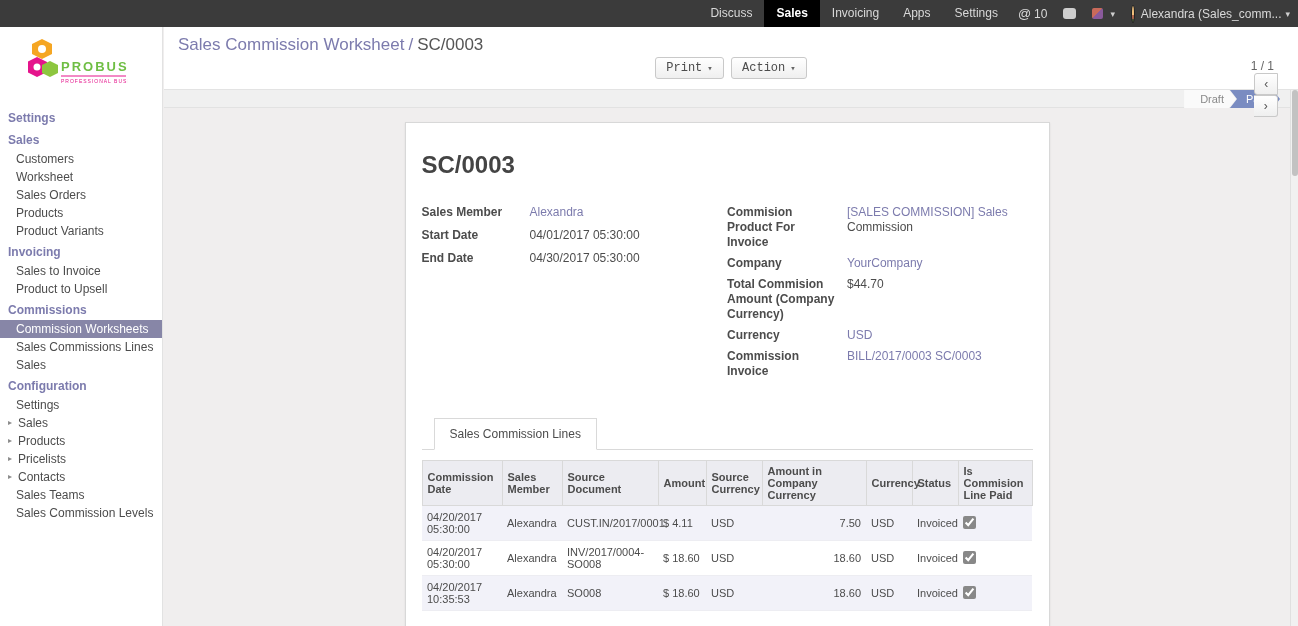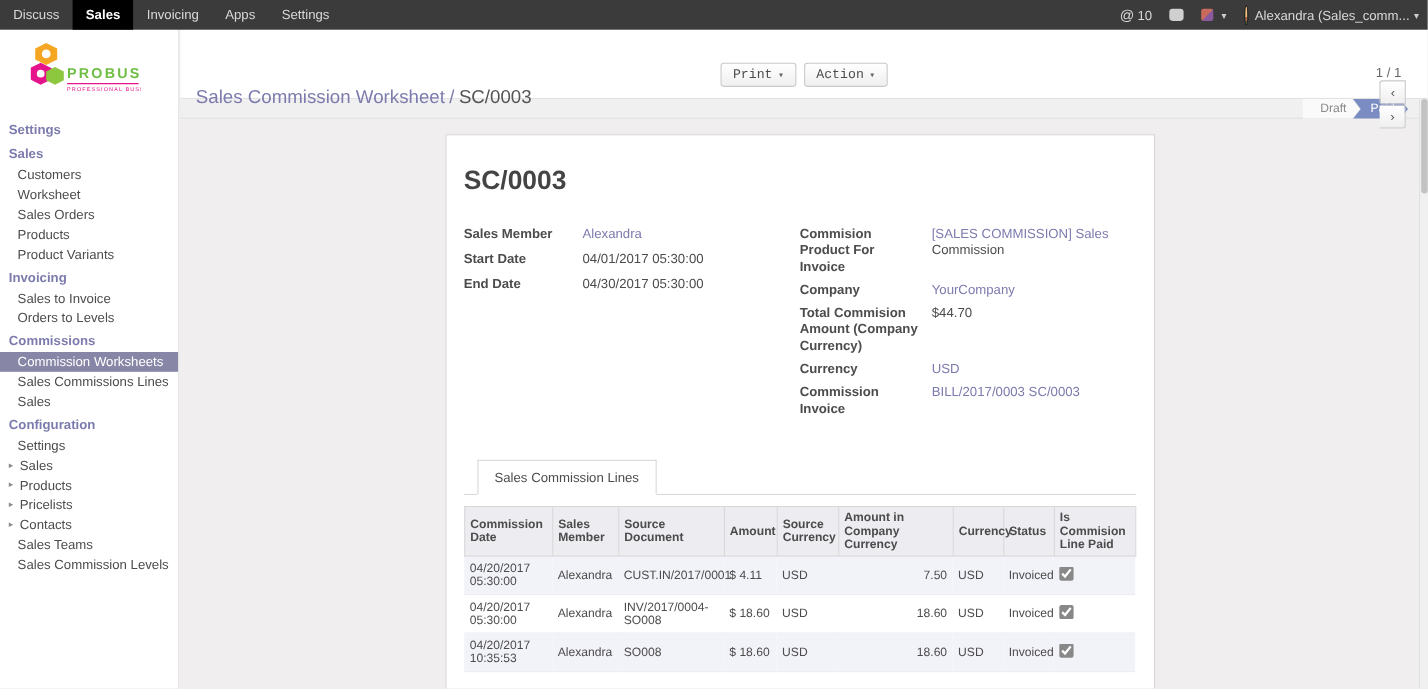--- a/index.html
+++ b/index.html
@@ -6,21 +6,21 @@
     --accent:#7c7bad; --paid:#7a8cc1; --topbar:#3b3b3b; --sidebar-active:#8786a7;
   }
   *{box-sizing:border-box; margin:0; padding:0;}
   body{
     width:1298px; height:626px; overflow:hidden; position:relative;
     font-family:"Liberation Sans", sans-serif; font-size:12px; color:#4c4c4c; background:#f0eeee;
   }
   a{text-decoration:none; cursor:pointer;}
   
   .topbar{position:absolute; top:0; left:0; right:0; height:27px; background:var(--topbar,#3b3b3b);
-    display:flex; align-items:center; justify-content:space-between; z-index:30;}
+    display:flex; align-items:center; justify-content:flex-end; z-index:30;}
   .topbar .menus{display:flex; height:100%;}
   .topbar .menu{color:#d9d9d9; padding:0 12px; line-height:27px; font-size:12px;}
   .topbar .menu.active{background:#000; color:#fff; font-weight:bold;}
   .top-right{display:flex; align-items:center; height:100%; color:#d9d9d9;}
   .systray-item{display:flex; align-items:center; padding:0 8px; height:100%; font-size:12px;}
   .at-icon{font-size:13px; margin-right:3px;}
   .bubble-icon{width:13px; height:11px; background:#cfcfcf; border-radius:3px; position:relative; display:inline-block;}
   .bubble-icon:after{content:""; position:absolute; left:2px; bottom:-3px; border:3px solid transparent; border-top-color:#cfcfcf;}
   .gift-icon{width:11px; height:11px; display:inline-block; background:linear-gradient(135deg,#c96a5a 0 50%,#8a5a9c 50% 100%); border-radius:2px; margin-right:3px;}
   .caret{font-size:9px; margin-left:4px; color:#cfcfcf;}
@@ -30,21 +30,21 @@
   .user-menu{max-width:175px; white-space:nowrap; overflow:hidden;}
   
   .sidebar{position:absolute; top:27px; left:0; bottom:0; width:163px; background:#fff; border-right:1px solid #e2e2e2; overflow:hidden;}
   .logo-wrap{padding:10px 0 8px 28px;}
   .side-heading{color:var(--accent,#7c7bad); font-weight:bold; padding:5px 8px 3px 8px; cursor:pointer;}
   .side-item{display:flex; align-items:center; color:#4c4c4c; padding:3px 4px 3px 16px; line-height:12px; cursor:pointer;}
   .side-item.active{background:var(--sidebar-active,#8786a7); color:#fff;}
   .caret-r{font-size:8px; color:#8a8a8a; margin:0 4px 0 -8px; width:6px; display:inline-block;}
   
   .control-panel{position:absolute; top:27px; left:164px; right:0; height:63px; background:#fff; border-bottom:1px solid #e3e3e3; z-index:5;}
-  .breadcrumb{position:absolute; top:8px; left:14px; font-size:17px;margin-top:44px;}
+  .breadcrumb{position:absolute; top:8px; left:14px; font-size:17px;}
   .breadcrumb .bc-link{color:var(--accent,#7c7bad);}
   .breadcrumb .bc-sep{color:var(--accent,#7c7bad); margin:0 4px;}
   .breadcrumb .bc-current{color:#555;}
   .cp-buttons{position:absolute; top:30px; left:0; right:0; text-align:center;}
   .btn{display:inline-block; font-size:12px; color:#4c4c4c; background:linear-gradient(#ffffff,#efefef);
     border:1px solid #c9c9c9; border-radius:3px; padding:3px 10px; margin:0 2px; cursor:pointer;font-family:Liberation Mono, monospace;}
   .btn .caret{color:#666; margin-left:5px;}
   .pager{position:absolute; top:32px; right:16px; display:flex; align-items:center; font-size:12px; color:#666;flex-direction:column;}
   .pager-text{margin-right:8px;}
   .pager-btn{width:24px; height:22px; border:1px solid #c9c9c9; background:linear-gradient(#fff,#efefef);
@@ -138,21 +138,21 @@
 
   <div class="side-heading">Sales</div>
   <a class="side-item">Customers</a>
   <a class="side-item">Worksheet</a>
   <a class="side-item">Sales Orders</a>
   <a class="side-item">Products</a>
   <a class="side-item">Product Variants</a>
 
   <div class="side-heading">Invoicing</div>
   <a class="side-item">Sales to Invoice</a>
-  <a class="side-item">Orders to Levels</a>
+  <a class="side-item">Product to Upsell</a>
 
   <div class="side-heading">Commissions</div>
   <a class="side-item active">Commission Worksheets</a>
   <a class="side-item">Sales Commissions Lines</a>
 
   <a class="side-item">Sales</a>
 
   <div class="side-heading">Configuration</div>
   <a class="side-item">Settings</a>
   <a class="side-item">

